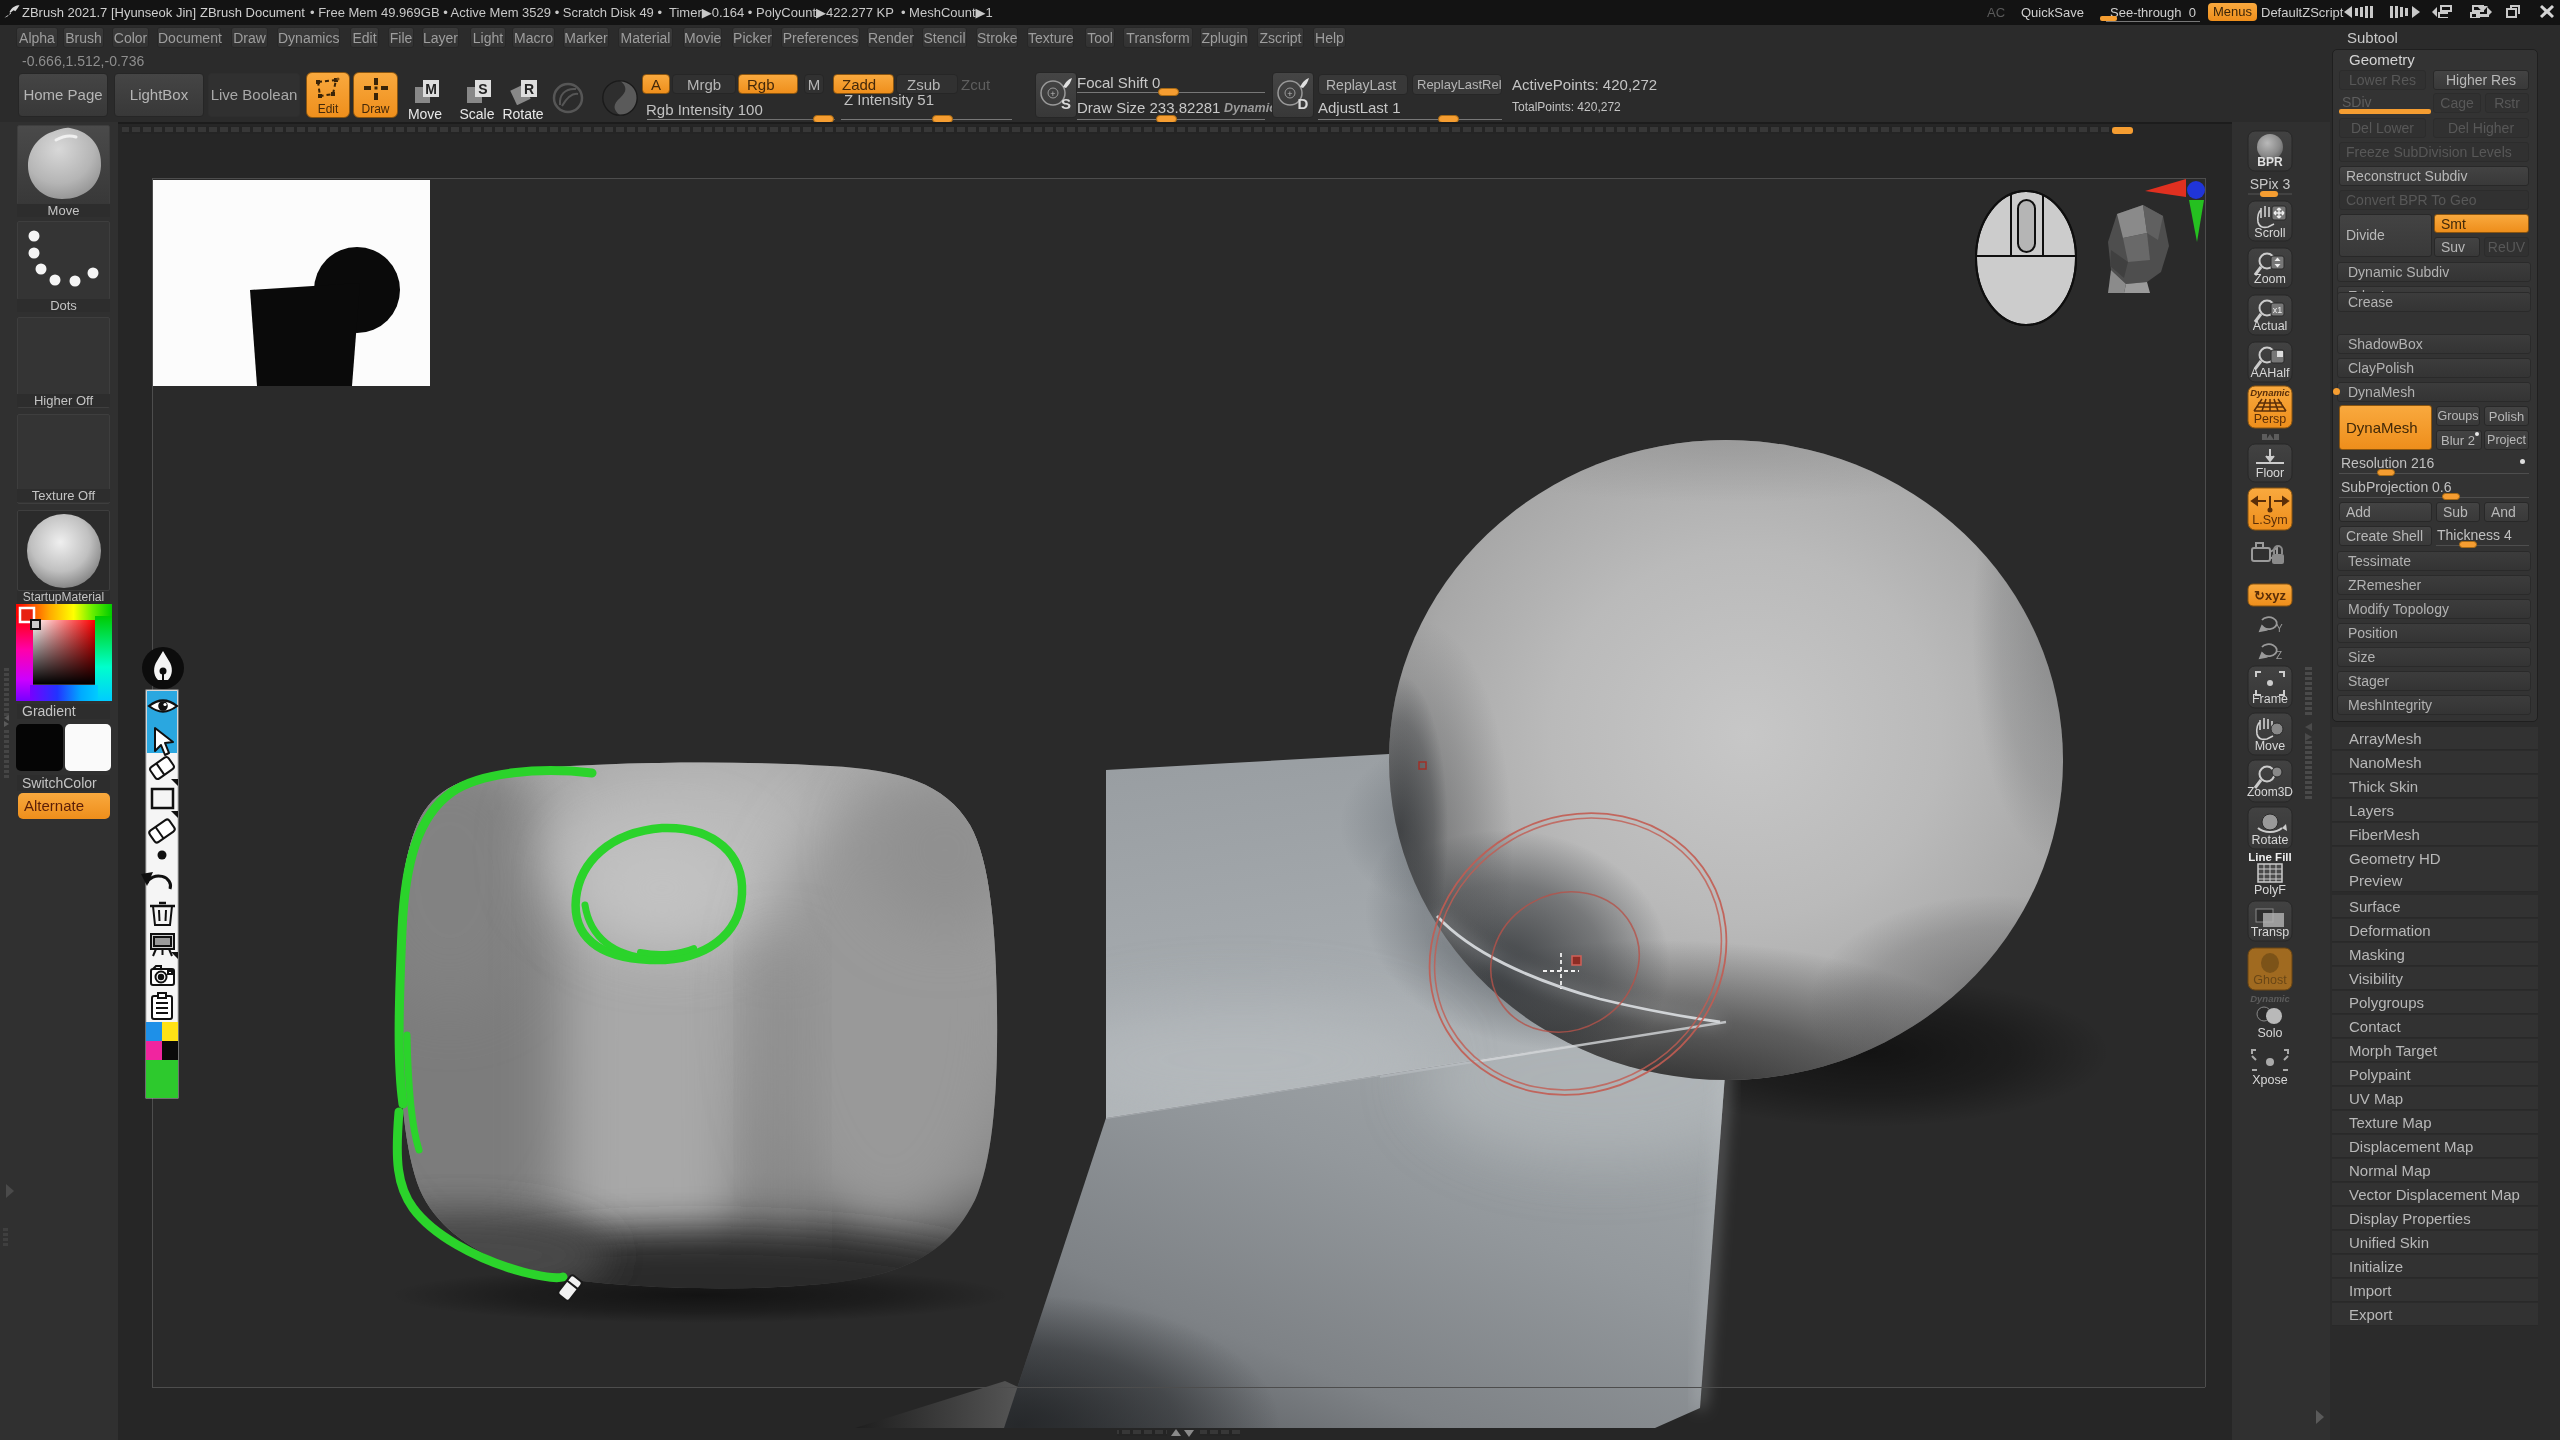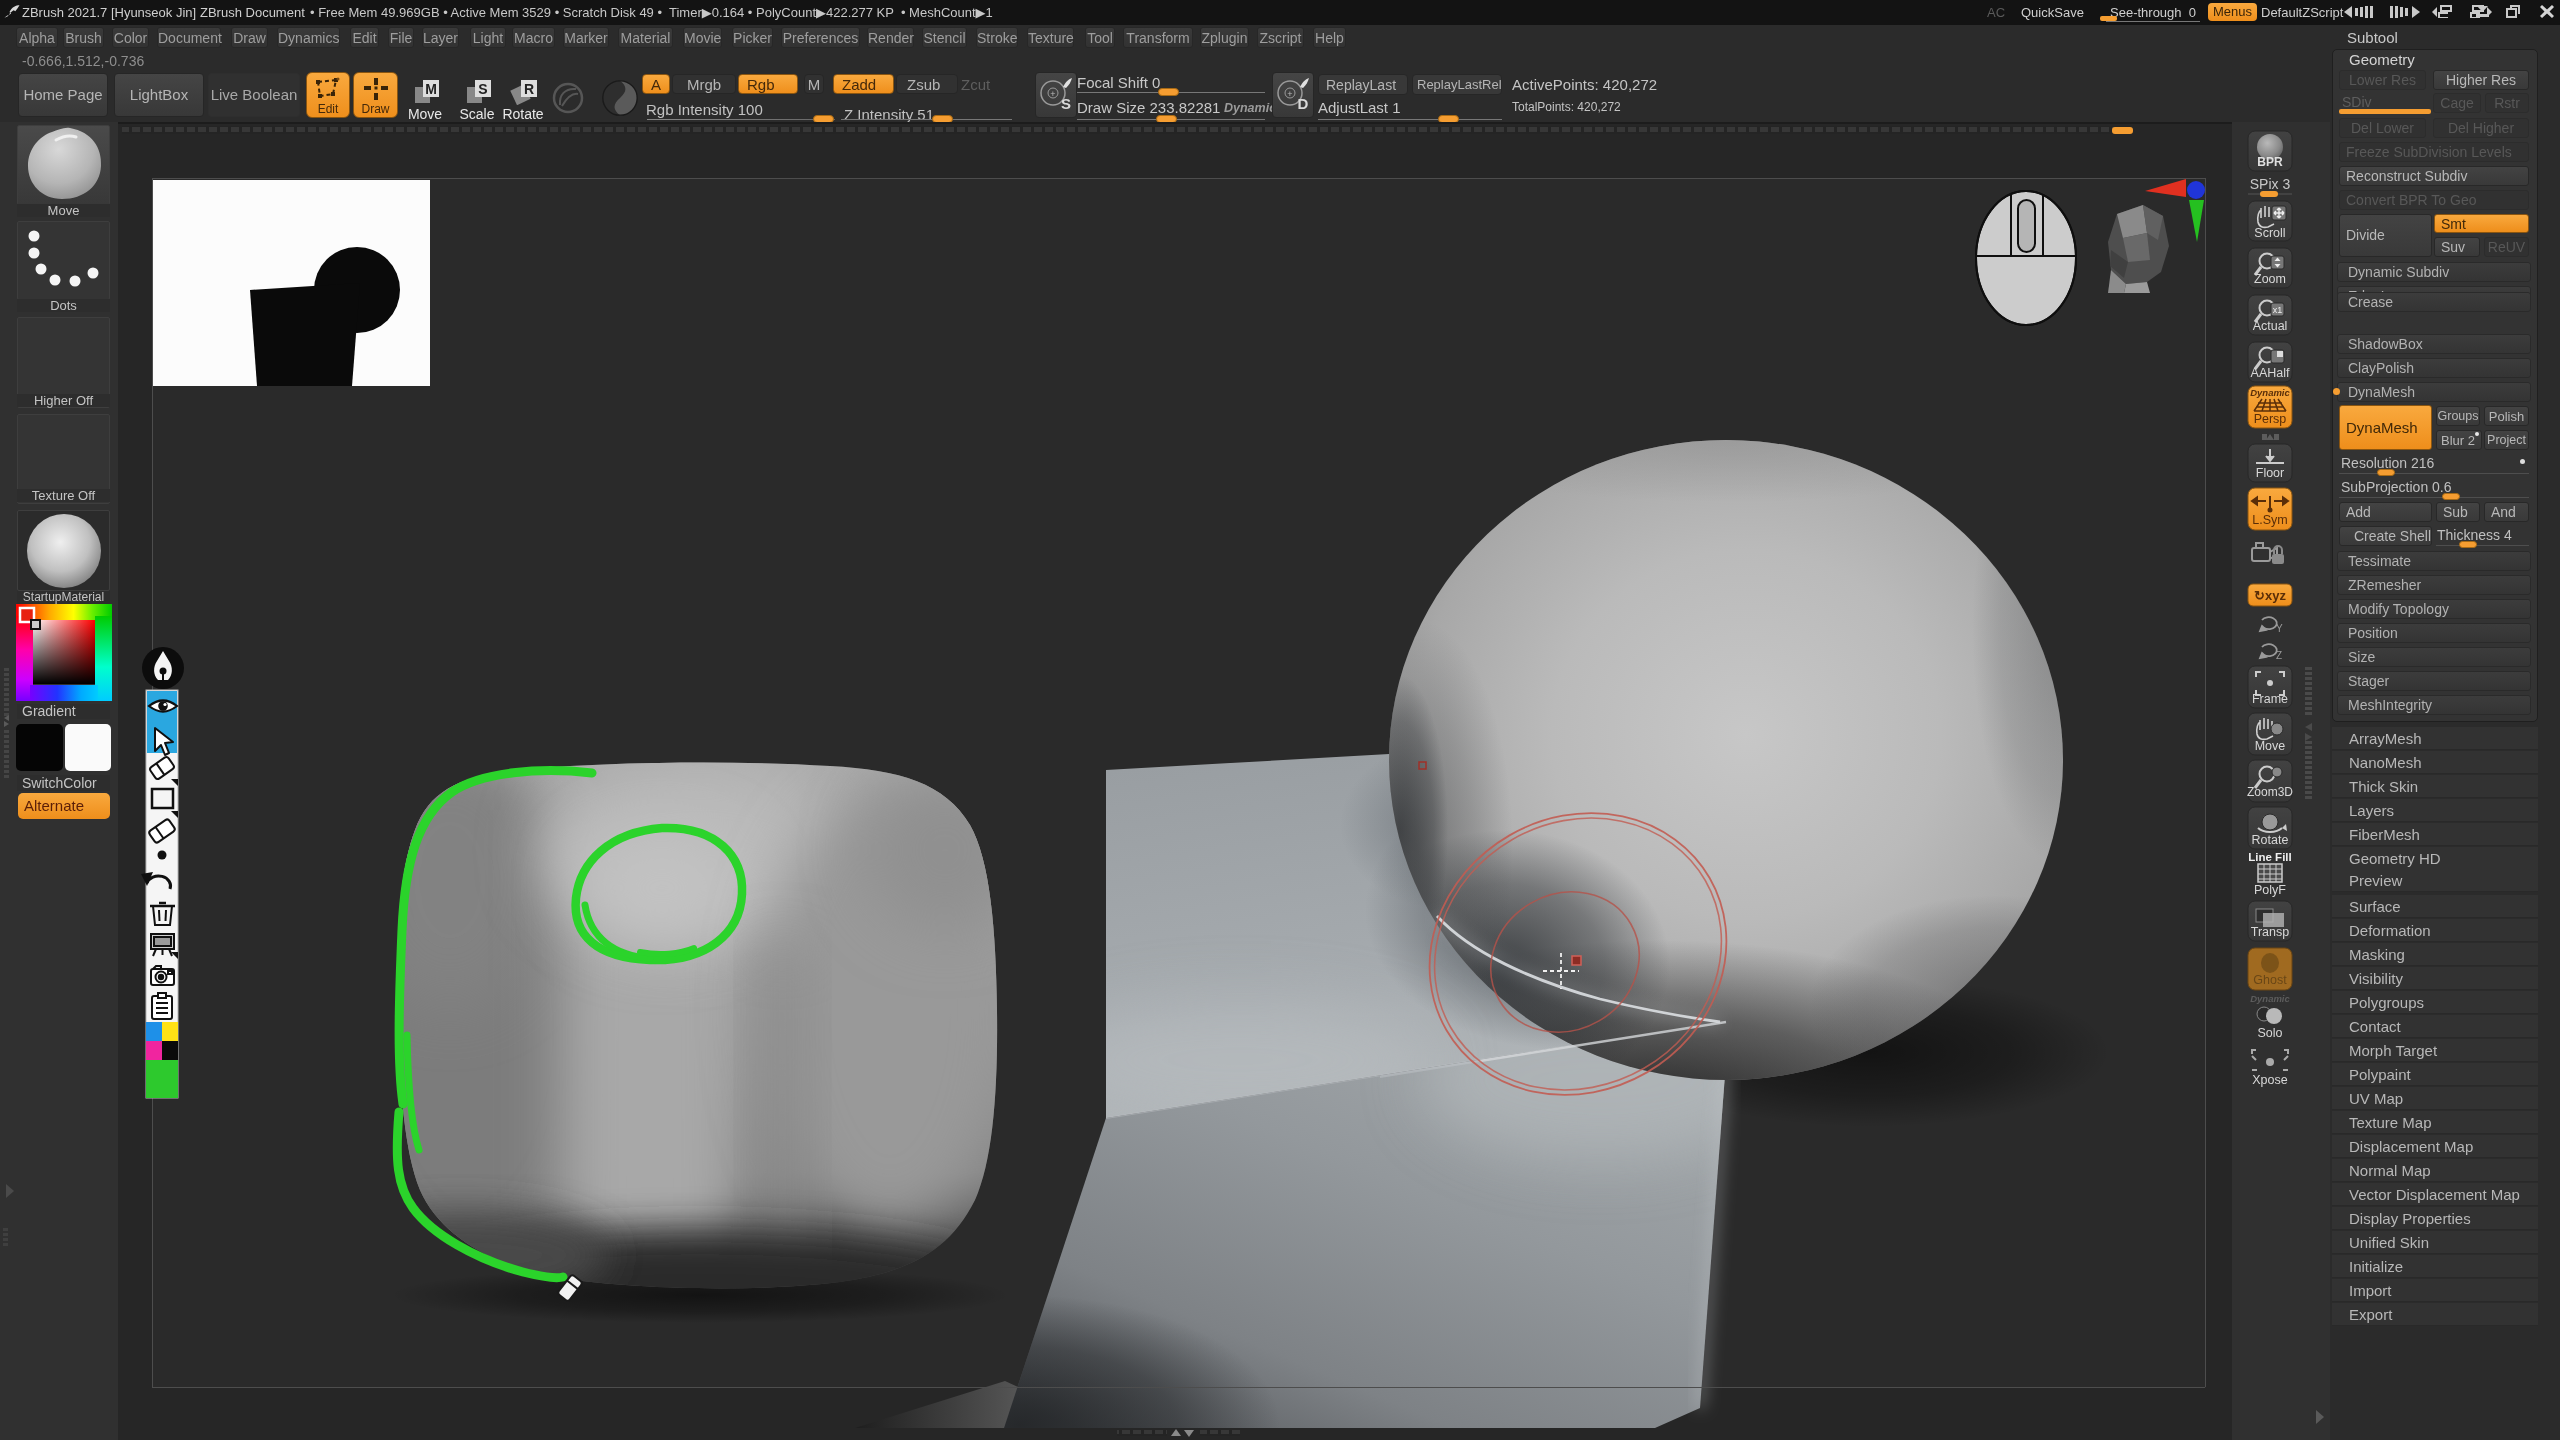--- a/index.html
+++ b/index.html
@@ -170,21 +170,21 @@
 <div class="obtn" style="left:642px;top:74px;width:28px;height:20px;line-height:19px;font-size:15px">A</div>
 <div class="tbtn" style="left:672px;top:74px;width:64px;height:20px;line-height:19px;background:#313131">Mrgb</div>
 <div class="obtn" style="left:738px;top:74px;width:60px;height:20px;line-height:19px;font-size:15px;text-align:left;padding-left:8px">Rgb</div>
 <div class="tbtn" style="left:804px;top:74px;width:20px;height:20px;line-height:19px;background:#313131">M</div>
 <div class="obtn" style="left:833px;top:74px;width:61px;height:20px;line-height:19px;font-size:15px;text-align:left;padding-left:8px">Zadd</div>
 <div class="tbtn" style="left:896px;top:74px;width:62px;height:20px;line-height:19px;background:#313131;text-align:left;padding-left:10px">Zsub</div>
 <div class="abs dimtxt" style="left:961px;top:76px;font-size:15px">Zcut</div>
 <div class="abs" style="left:646px;top:101px;color:#c2c2c2;font-size:15px">Rgb Intensity 100</div>
 <div class="sline" style="left:647px;top:119px;width:188px;background:linear-gradient(90deg,#888,#666)"></div>
 <div class="spill" style="left:813px;top:115px"></div>
-<div class="abs" style="left:844px;top:106px;color:#c2c2c2;font-size:15px">Z Intensity 51</div>
+<div class="abs" style="left:844px;top:91px;color:#c2c2c2;font-size:15px">Z Intensity 51</div>
 <div class="sline" style="left:841px;top:119px;width:171px;background:#777"></div>
 <div class="spill" style="left:932px;top:115px"></div>
 <div class="tbtn" style="left:1035px;top:72px;width:42px;height:46px">
 <svg width="36" height="40" viewBox="0 0 36 40">
           <circle cx="15" cy="20" r="12" fill="none" stroke="#9a9a9a" stroke-width="1.5"></circle>
           <circle cx="15" cy="20" r="5" fill="none" stroke="#9a9a9a" stroke-width="1"></circle>
           <text x="15" y="24" font-size="9" fill="#bbb" text-anchor="middle">+</text>
           <path d="M25 14 C28 8 31 6 34 5 C33 9 31 12 28 15 Z" fill="#e0e0e0"></path>
           <text x="28" y="36" font-size="15" font-weight="bold" fill="#d8d8d8" text-anchor="middle" font-family="Liberation Sans">S</text>
         </svg></div>
@@ -870,21 +870,21 @@
 <div class="abs" style="left:2341px;top:455px;color:#c0c0c0;font-size:14px">Resolution 216</div>
 <div class="sline" style="left:2339px;top:473px;width:190px;background:#4e4e4e"></div>
 <div class="spill" style="left:2377px;top:469px;width:18px;height:7px"></div>
 <div class="abs" style="left:2520px;top:459px;width:5px;height:5px;background:#ddd;border-radius:50%"></div>
 <div class="abs" style="left:2341px;top:479px;color:#c0c0c0;font-size:14px">SubProjection 0.6</div>
 <div class="sline" style="left:2339px;top:497px;width:190px;background:#4e4e4e"></div>
 <div class="spill" style="left:2442px;top:493px;width:18px;height:7px"></div>
 <div class="gbtn" style="left:2339px;top:502px;width:93px;height:20px;line-height:19px;text-align:left;padding-left:6px">Add</div>
 <div class="gbtn" style="left:2436px;top:502px;width:44px;height:20px;line-height:19px;text-align:left;padding-left:6px">Sub</div>
 <div class="gbtn" style="left:2484px;top:502px;width:45px;height:20px;line-height:19px;text-align:left;padding-left:6px">And</div>
-<div class="gbtn" style="left:2339px;top:526px;width:93px;height:20px;line-height:19px;text-align:right;padding-left:6px">Create Shell</div>
+<div class="gbtn" style="left:2339px;top:526px;width:93px;height:20px;line-height:19px;text-align:left;padding-left:6px">Create Shell</div>
 <div class="abs" style="left:2437px;top:527px;color:#c0c0c0;font-size:14px">Thickness 4</div>
 <div class="sline" style="left:2436px;top:545px;width:93px;background:#4e4e4e"></div>
 <div class="spill" style="left:2459px;top:541px;width:18px;height:7px"></div>
 <div class="ghead" style="top:551px">Tessimate</div>
 <div class="ghead" style="top:575px">ZRemesher</div>
 <div class="ghead" style="top:599px">Modify Topology</div>
 <div class="ghead" style="top:623px">Position</div>
 <div class="ghead" style="top:647px">Size</div>
 <div class="ghead" style="top:671px">Stager</div>
 <div class="ghead" style="top:695px">MeshIntegrity</div>

